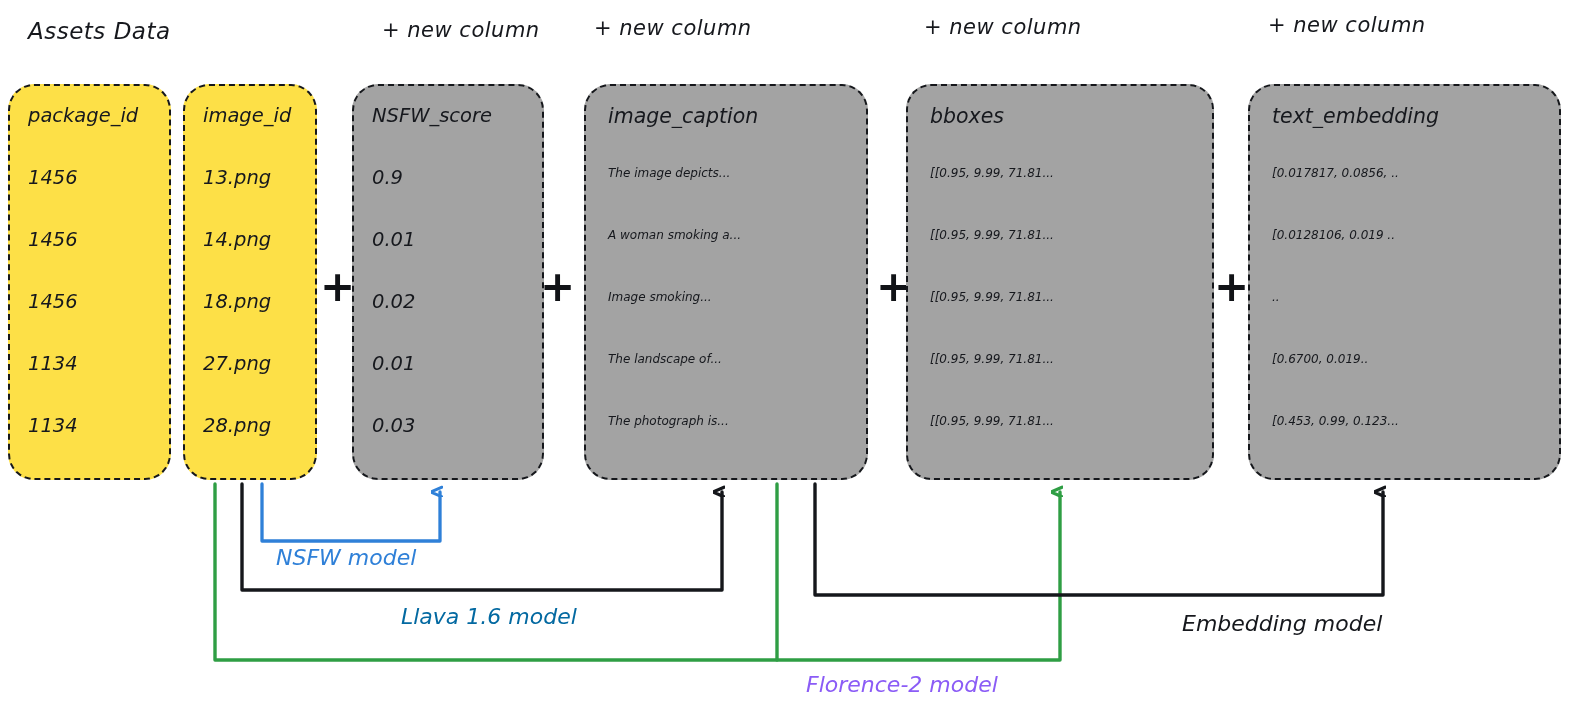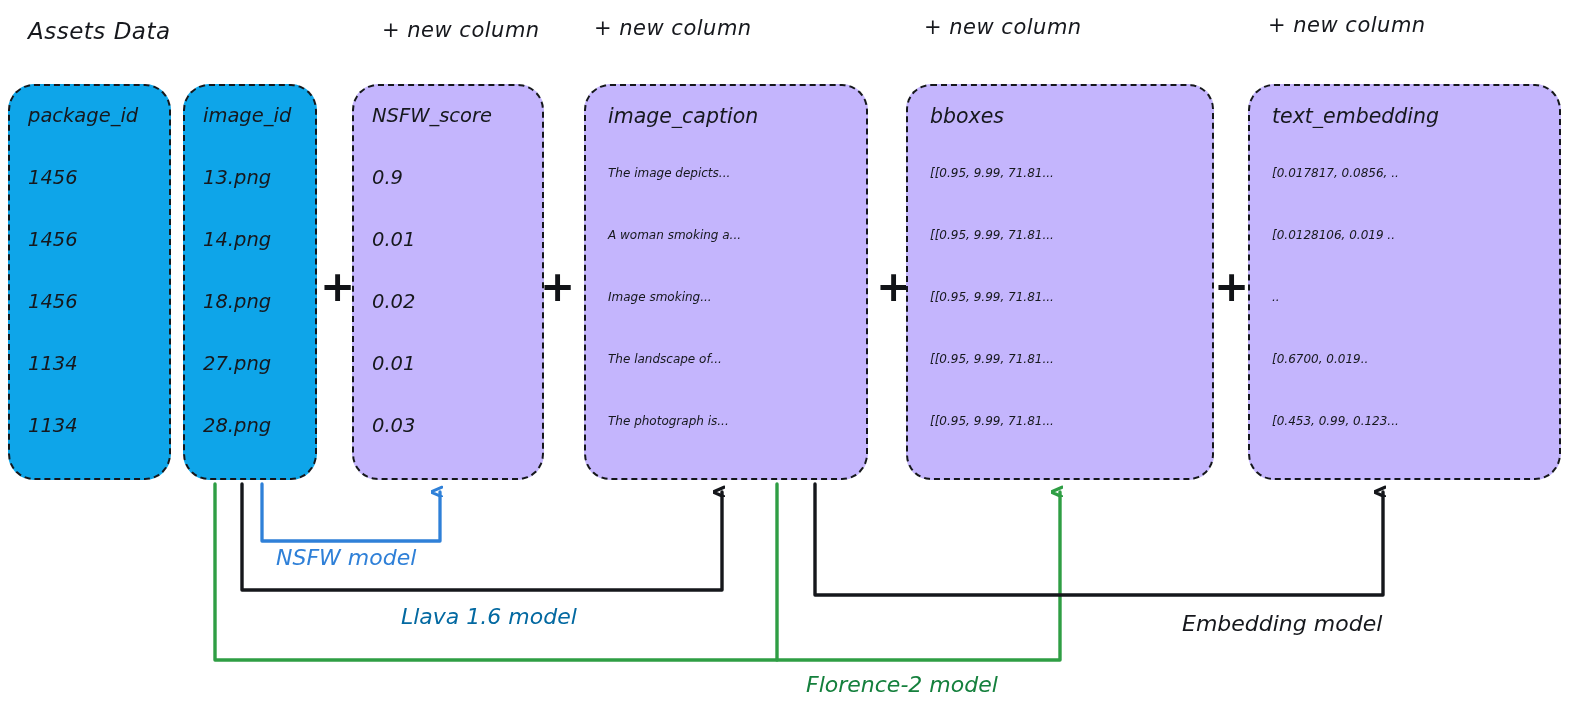--- a/index.html
+++ b/index.html
@@ -27,22 +27,22 @@
   
   .card{
     position:absolute;
     top:84px;
     height:396px;
     border:2.6px dashed #15171b;
     border-radius:26px;
     box-sizing:border-box;
     padding:22px 0 0 0;
   }
-  .card.plain{background:#0ea5e9;}
-  .card.tinted{background:#c4b5fd;}
+  .card.plain{background:#fde047;}
+  .card.tinted{background:#a3a3a3;}
 
   .cell{
     position:absolute;
     left:0;right:0;
     font-family:"DejaVu Sans", sans-serif;
     font-style:italic;
     font-size:12px;
     color:#16181d;
     white-space:nowrap;
     overflow:hidden;
@@ -177,16 +177,16 @@
     <path d="M242,484 L242,590 L722,590 L722,492" fill="none" stroke="#15171b" stroke-width="3.4" stroke-linecap="round" stroke-linejoin="round" marker-end="url(#ah-black)"></path>
 
     <path d="M215,484 L215,660 L777,660 L777,484" fill="none" stroke="#2f9e44" stroke-width="3.4" stroke-linecap="round" stroke-linejoin="round"></path>
     <path d="M777,660 L1060,660 L1060,492" fill="none" stroke="#2f9e44" stroke-width="3.4" stroke-linecap="round" stroke-linejoin="round" marker-end="url(#ah-green)"></path>
 
     <path d="M815,484 L815,595 L1383,595 L1383,492" fill="none" stroke="#15171b" stroke-width="3.4" stroke-linecap="round" stroke-linejoin="round" marker-end="url(#ah-black)"></path>
   </svg>
 
   <div class="model-label" style="left:276px;top:545px;color:#2f80d8;">NSFW model</div>
   <div class="model-label" style="left:401px;top:604px;color:#0369a1;">Llava 1.6 model</div>
-  <div class="model-label" style="left:806px;top:672px;color:#15803d;">Florence-2 model</div>
+  <div class="model-label" style="left:806px;top:672px;color:#8b5cf6;">Florence-2 model</div>
   <div class="model-label" style="left:1182px;top:611px;color:#16181d;">Embedding model</div>
 
 </div>
 
 </body></html>

